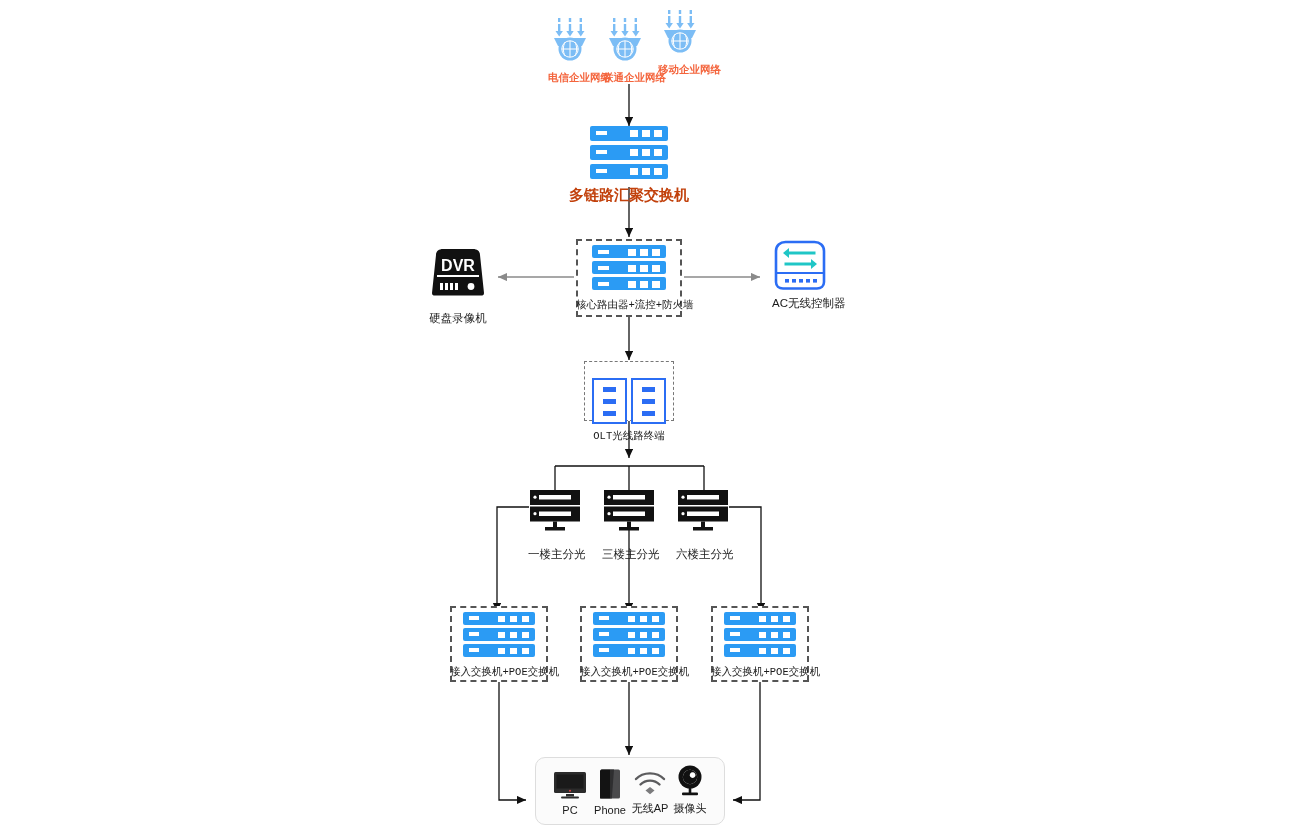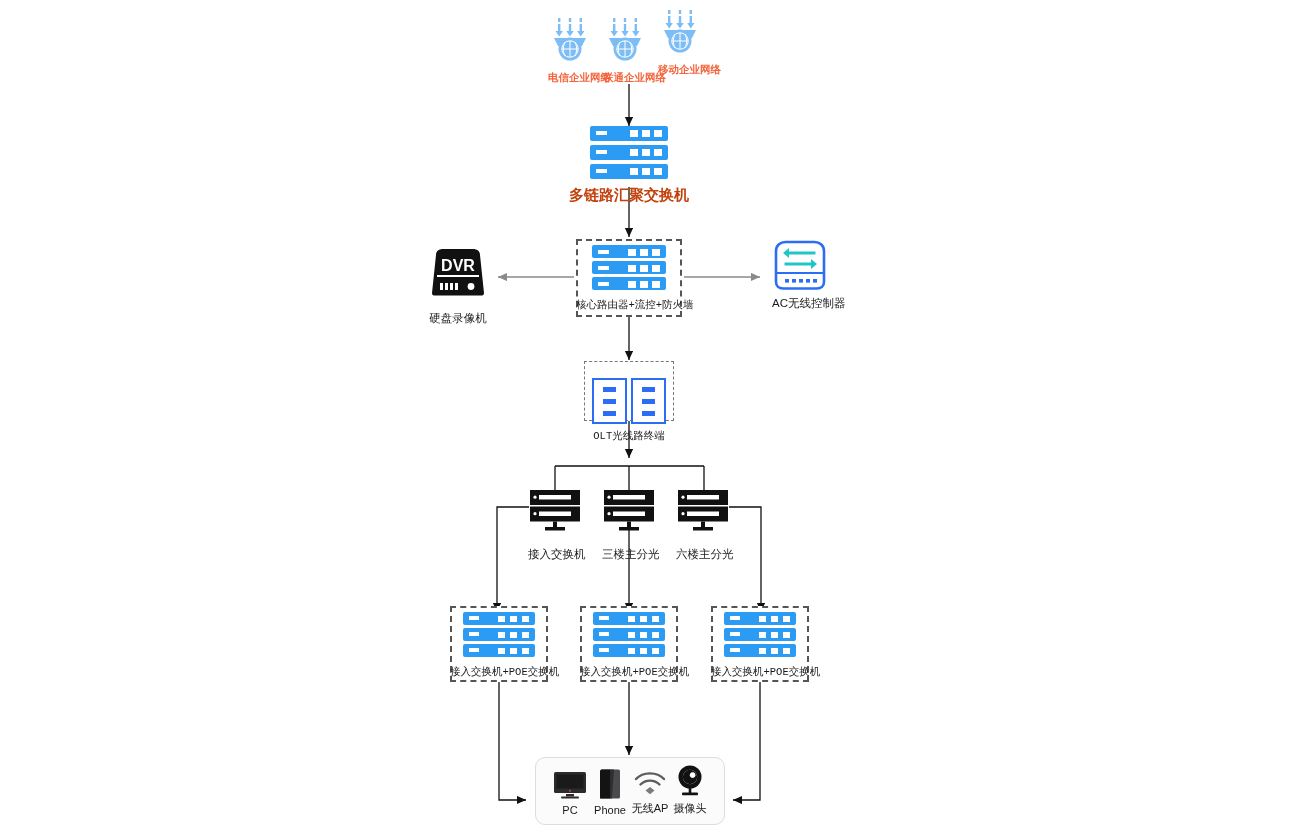--- a/index.html
+++ b/index.html
@@ -359,21 +359,21 @@
   <svg class="spl-ico" viewBox="0 0 54 44" xmlns="http://www.w3.org/2000/svg">
     <rect x="2" y="2" width="50" height="15" fill="#111"></rect>
     <rect x="2" y="18.5" width="50" height="15" fill="#111"></rect>
     <rect x="11" y="7" width="32" height="4.5" fill="#ffffff"></rect>
     <rect x="11" y="23.5" width="32" height="4.5" fill="#ffffff"></rect>
     <circle cx="7" cy="9.2" r="1.6" fill="#ffffff"></circle>
     <circle cx="7" cy="25.7" r="1.6" fill="#ffffff"></circle>
     <rect x="25" y="33.5" width="4" height="6" fill="#111"></rect>
     <rect x="17" y="39" width="20" height="3.5" fill="#111"></rect>
   </svg>
-  <div class="lbl" style="margin-top:11px;">接入交换机</div>
+  <div class="lbl" style="margin-top:11px;">一楼主分光</div>
 </div>
 
 <div class="node" style="left:602px; top:488px; width:54px;text-align:center;">
   <svg class="spl-ico" viewBox="0 0 54 44" xmlns="http://www.w3.org/2000/svg">
     <rect x="2" y="2" width="50" height="15" fill="#111"></rect>
     <rect x="2" y="18.5" width="50" height="15" fill="#111"></rect>
     <rect x="11" y="7" width="32" height="4.5" fill="#ffffff"></rect>
     <rect x="11" y="23.5" width="32" height="4.5" fill="#ffffff"></rect>
     <circle cx="7" cy="9.2" r="1.6" fill="#ffffff"></circle>
     <circle cx="7" cy="25.7" r="1.6" fill="#ffffff"></circle>

